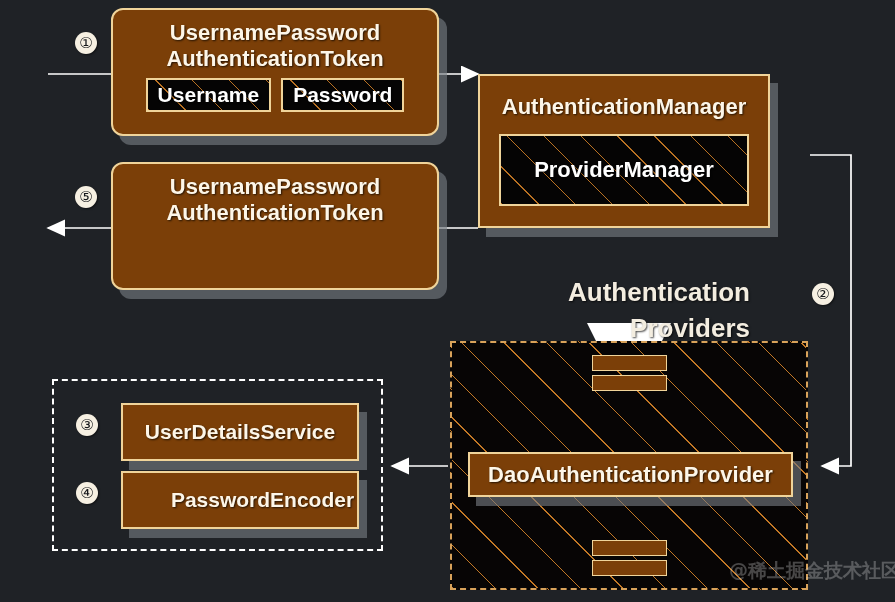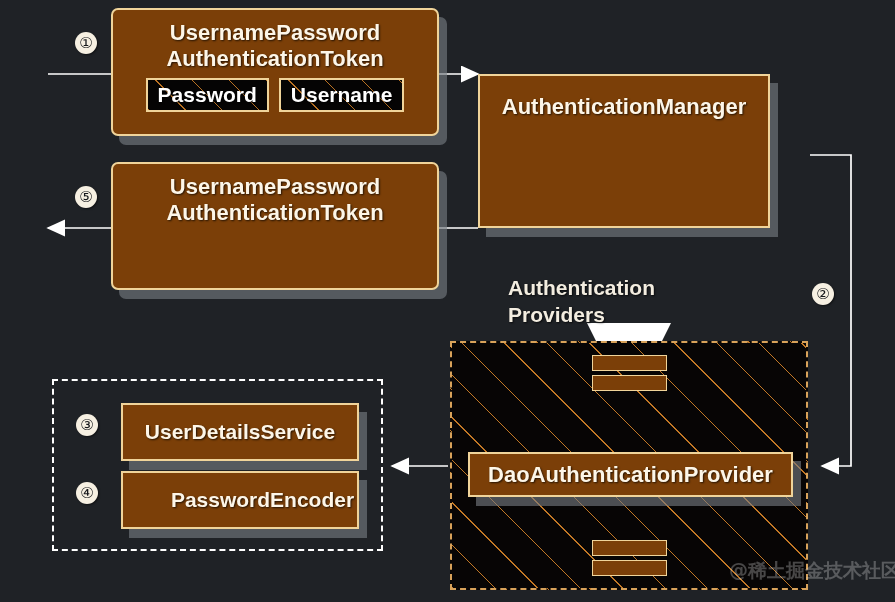--- a/index.html
+++ b/index.html
@@ -38,21 +38,21 @@
     color: #ffffff;
     font-weight: bold;
     display: flex; align-items: center; justify-content: center;
     text-align: center;
     text-shadow: 1px 1px 2px rgba(0,0,0,.9);
   }
 
   
   .token {
     position: absolute;
-    border-radius: 7px;
+    border-radius: 12px;
     padding: 0;
     flex-direction: column;
     justify-content: flex-start;
   }
   .token .title {
     width: 100%;
     font-size: 22px;
     line-height: 26px;
     padding: 10px 6px 6px 6px;
     white-space: pre-line;
@@ -85,24 +85,24 @@
     font-family: "DejaVu Sans", sans-serif;
   }
 
   
   .conn { position: absolute; left: 0; top: 0; width: 895px; height: 602px; pointer-events: none; }
 
   
   .panel-title {
     position: absolute;
     color: #f3ede0;
-    font-size: 21px;
+    font-size: 26px;
     font-weight: bold;
-    text-align: left;
-    line-height: 27px;
+    text-align: right;
+    line-height: 36px;
     white-space: pre-line;
     text-shadow: 1px 1px 2px rgba(0,0,0,.7);
   }
   .providers-box {
     position: absolute;
     background-color: #070505;
     background-image: repeating-linear-gradient(
         45deg,
         rgba(214,133,42,.9) 0px,
         rgba(214,133,42,.9) 1px,
@@ -187,32 +187,33 @@
   <div class="step" style="left:75px;  top:32px;">①</div>
   <div class="step" style="left:812px; top:283px;">②</div>
   <div class="step" style="left:76px;  top:414px;">③</div>
   <div class="step" style="left:76px;  top:482px;">④</div>
   <div class="step" style="left:75px;  top:186px;">⑤</div>
 
   <div class="token brown shadow" style="left:111px; top:8px; width:328px; height:128px;">
     <div class="title">UsernamePassword
 AuthenticationToken</div>
     <div class="slots">
+      <div class="slot hatchblack">Username</div>
       <div class="slot hatchblack">Password</div>
-      <div class="slot hatchblack">Username</div>
     </div>
   </div>
 
   <div class="token brown shadow" style="left:111px; top:162px; width:328px; height:128px;">
     <div class="title">UsernamePassword
 AuthenticationToken</div>
   </div>
 
   <div class="brown shadow authmgr" style="position:absolute; left:478px; top:74px; width:292px; height:154px;">
     <div class="title">AuthenticationManager</div>
+    <div class="inner hatchblack">ProviderManager</div>
   </div>
 
   <div class="panel-title" style="left:508px; top:274px; width:242px;">Authentication
 Providers</div>
 
   <div class="providers-box" style="left:450px; top:341px; width:358px; height:249px;">
   </div>
 
   <div class="minibar" style="left:592px; top:355px; width:75px; height:16px;"></div>
   <div class="minibar" style="left:592px; top:375px; width:75px; height:16px;"></div>

